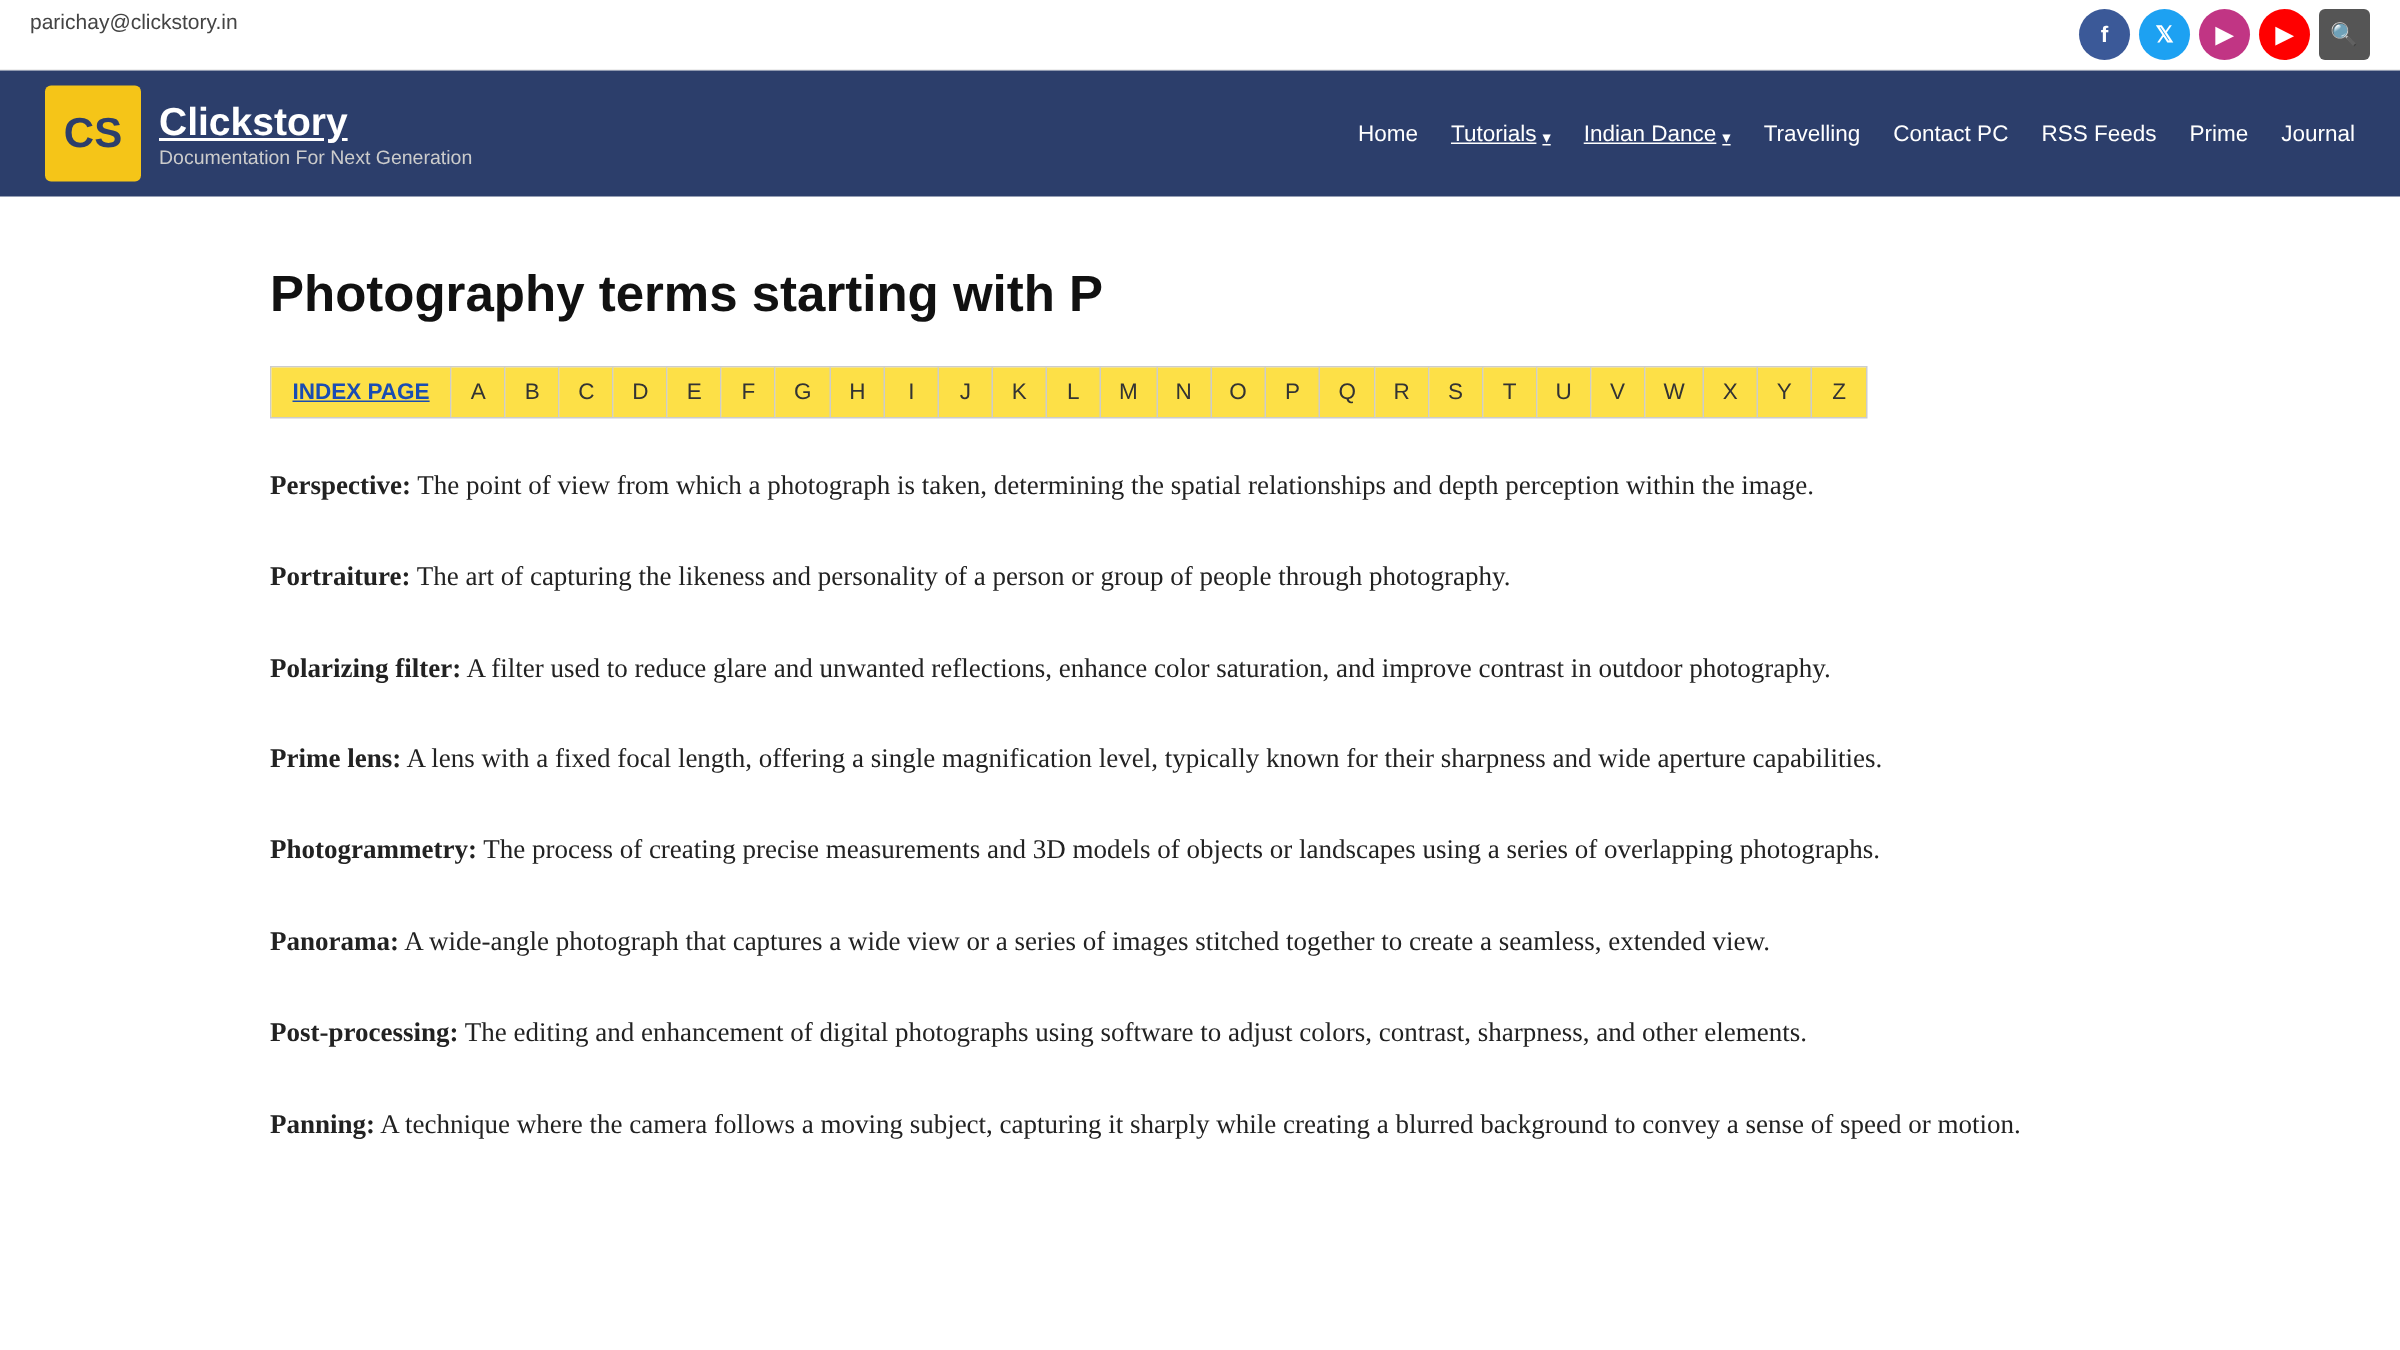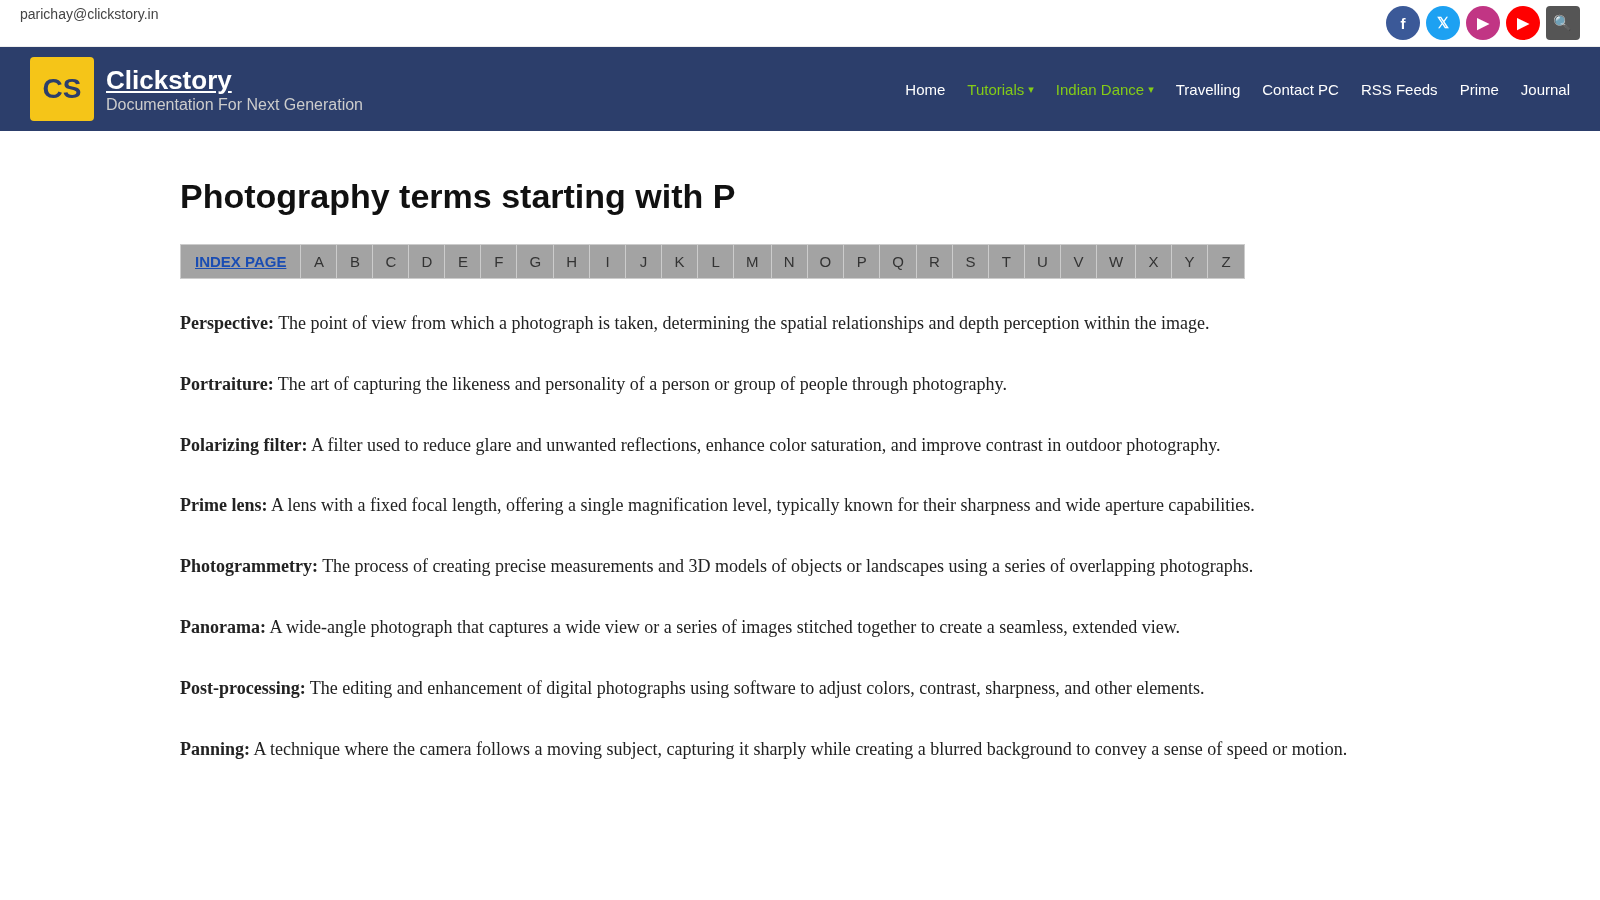--- a/index.html
+++ b/index.html
@@ -69,44 +69,45 @@
       font-family: Arial, sans-serif;
     }
     .logo-text .site-name {
       font-size: 26px;
       font-weight: bold;
       color: #fff;
       font-family: Arial, sans-serif;
       text-decoration: underline;
     }
     .logo-text .tagline {
-      font-size: 16px;
+      font-size: 13px;
       color: #ccc;
       font-family: Arial, sans-serif;
     }
     nav {
       display: flex;
       align-items: center;
       gap: 22px;
     }
     nav a {
       color: #fff;
       text-decoration: none;
       font-size: 15px;
       font-family: Arial, sans-serif;
       white-space: nowrap;
     }
     .nav-dropdown {
       display: flex;
-      align-items: center;
+      align-items: flex-end;
       gap: 4px;
-      color: #84cc16;
+      color: #ffffff;
       font-size: 15px;
       font-family: Arial, sans-serif;
       cursor: pointer;
+      text-decoration: underline;
     }
     .nav-dropdown .arrow { font-size: 11px; }
 
     
     .main-content {
       max-width: 1360px;
       margin: 16px auto;
       padding: 30px 60px 60px 60px;
     }
     .page-title {
@@ -125,21 +126,21 @@
       width: fit-content;
       margin-bottom: 30px;
     }
     .alphabet-index .index-item {
       padding: 8px 12px;
       border-right: 1px solid #ccc;
       font-size: 15px;
       font-family: Arial, sans-serif;
       cursor: pointer;
       color: #333;
-      background: #a3a3a3;
+      background: #fde047;
       min-width: 36px;
       text-align: center;
     }
     .alphabet-index .index-item:last-child { border-right: none; }
     .alphabet-index .index-item.index-page {
       color: #1a4db3;
       text-decoration: underline;
       font-weight: bold;
       padding: 8px 14px;
     }

